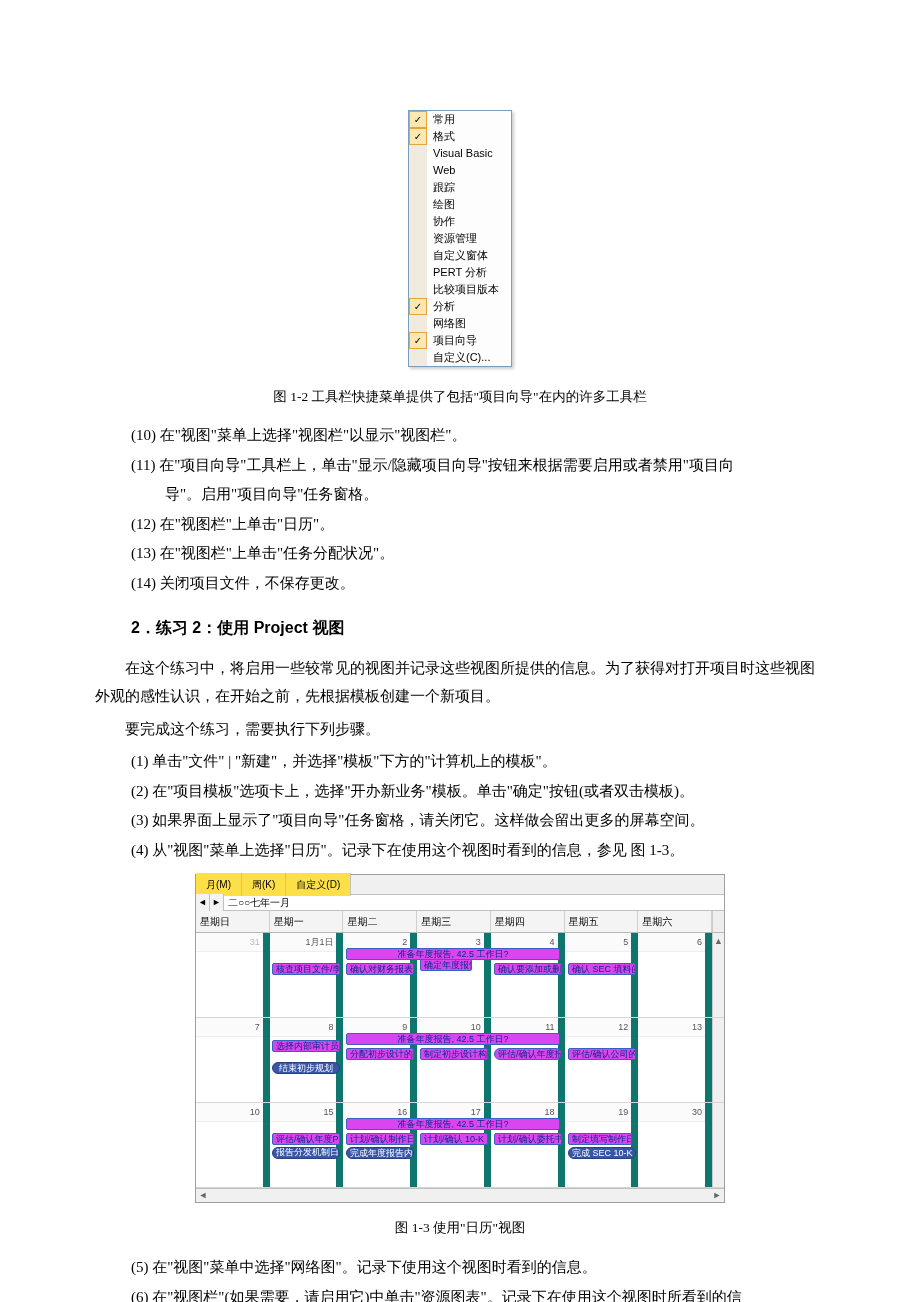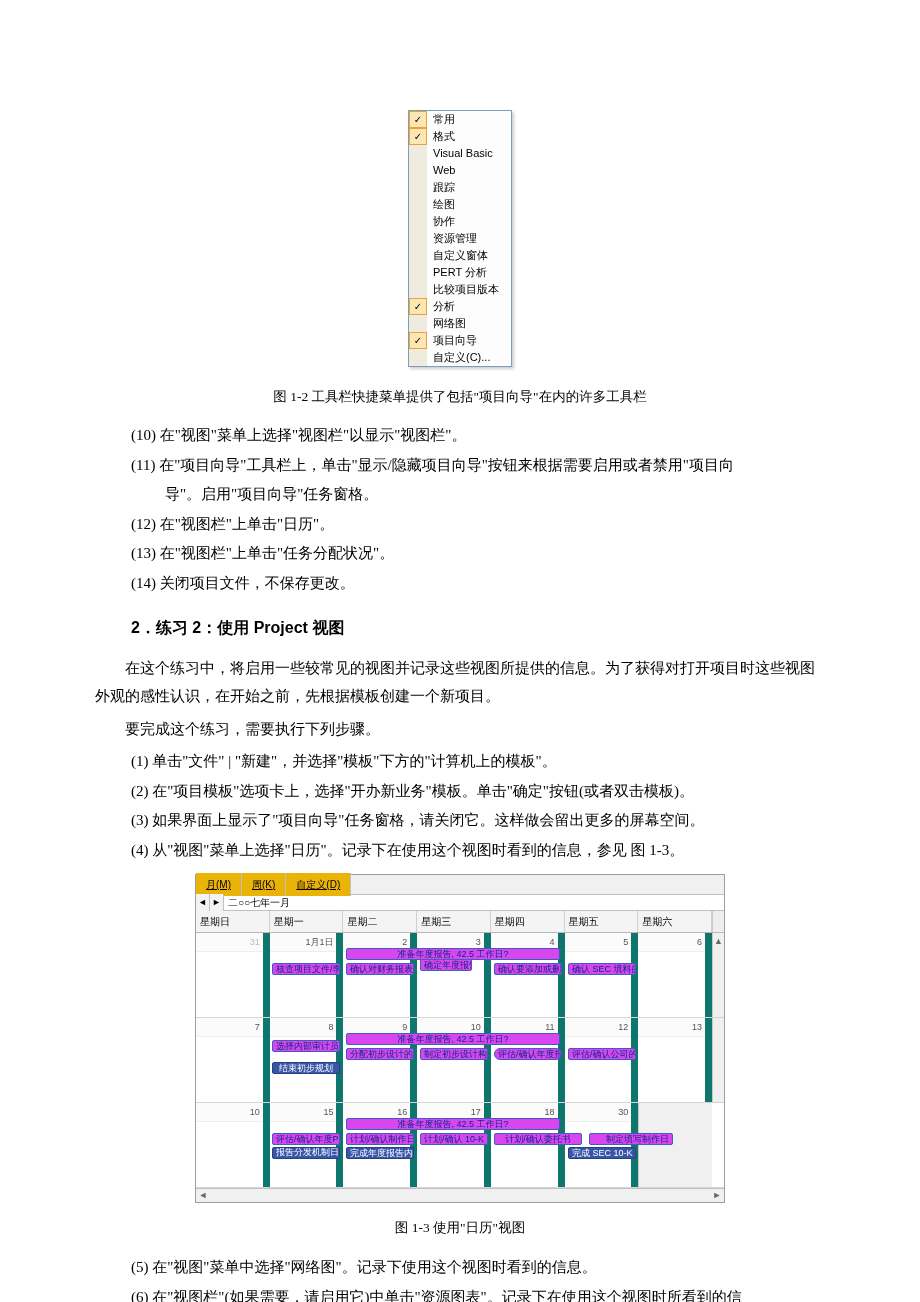--- a/index.html
+++ b/index.html
@@ -69,23 +69,22 @@
     .cal-tabs {
       display: flex;
       align-items: center;
       background: #f0f0f0;
       border-bottom: 1px solid #c0c0c0;
       height: 20px;
     }
     .cal-tab {
       padding: 2px 10px;
       border-right: 1px solid #c0c0c0;
-      background: #eab308;
-      font-size: 10px;
-      text-decoration: underline;
+      background: #fde047;
+      font-size: 10px;
     }
     .cal-subbar {
       display: flex;
       align-items: center;
       height: 16px;
       border-bottom: 1px solid #c0c0c0;
       font-size: 10px;
     }
     .cal-nav-btn {
       width: 14px;
@@ -150,20 +149,21 @@
       text-align: center;
       color: #0a2a88;
       white-space: nowrap;
       overflow: hidden;
       border-radius: 2px;
     }
     .cal-bar.dark {
       background: #3856a8;
       color: #fff;
       border-color: #27407e;
+      border-radius: 6px;
     }
     .cal-bottom-scroll {
       height: 14px;
       background: #f0f0f0;
       border-top: 1px solid #c0c0c0;
       display: flex;
       align-items: center;
     }
     .cal-bottom-scroll .arrow {
       width: 14px;
@@ -340,29 +340,32 @@
           <div class="cal-daycell">
             <div class="cal-daynum">16</div>
           </div>
           <div class="cal-daycell">
             <div class="cal-daynum">17</div>
           </div>
           <div class="cal-daycell">
             <div class="cal-daynum">18</div>
           </div>
           <div class="cal-daycell">
+            <div class="cal-daynum">19</div>
+          </div>
+          <div class="cal-daycell">
             <div class="cal-daynum">30</div>
           </div>
           <div class="cal-side-scroll"></div>
           <div class="cal-bar" style="left: 150px; top: 15px; width: 214px;">准备年度报告, 42.5 工作日?</div>
           <div class="cal-bar" style="left: 76px; top: 30px; width: 68px;">评估/确认年度P</div>
           <div class="cal-bar" style="left: 150px; top: 30px; width: 68px;">计划/确认制作日</div>
           <div class="cal-bar" style="left: 224px; top: 30px; width: 68px;">计划/确认 10-K</div>
-          <div class="cal-bar" style="left: 298px; top: 30px; width: 88px;">计划/确认委托书</div>
-          <div class="cal-bar" style="left: 393px; top: 30px; width: 84px; text-align: right;">制定填写制作日</div>
+          <div class="cal-bar" style="left: 298px; top: 30px; width: 68px;">计划/确认委托书</div>
+          <div class="cal-bar" style="left: 372px; top: 30px; width: 64px; text-align: right;">制定填写制作日</div>
           <div class="cal-bar dark" style="left: 76px; top: 44px; width: 68px; font-family: Liberation Mono, monospace;">报告分发机制日</div>
           <div class="cal-bar dark" style="left: 150px; top: 44px; width: 68px;">完成年度报告内</div>
           <div class="cal-bar dark" style="left: 372px; top: 44px; width: 68px;">完成 SEC 10-K</div>
         </div>
       </div>
 
     <div class="cal-bottom-scroll">
       <div class="arrow">◄</div>
       <div style="flex:1"></div>
       <div class="arrow">►</div>

